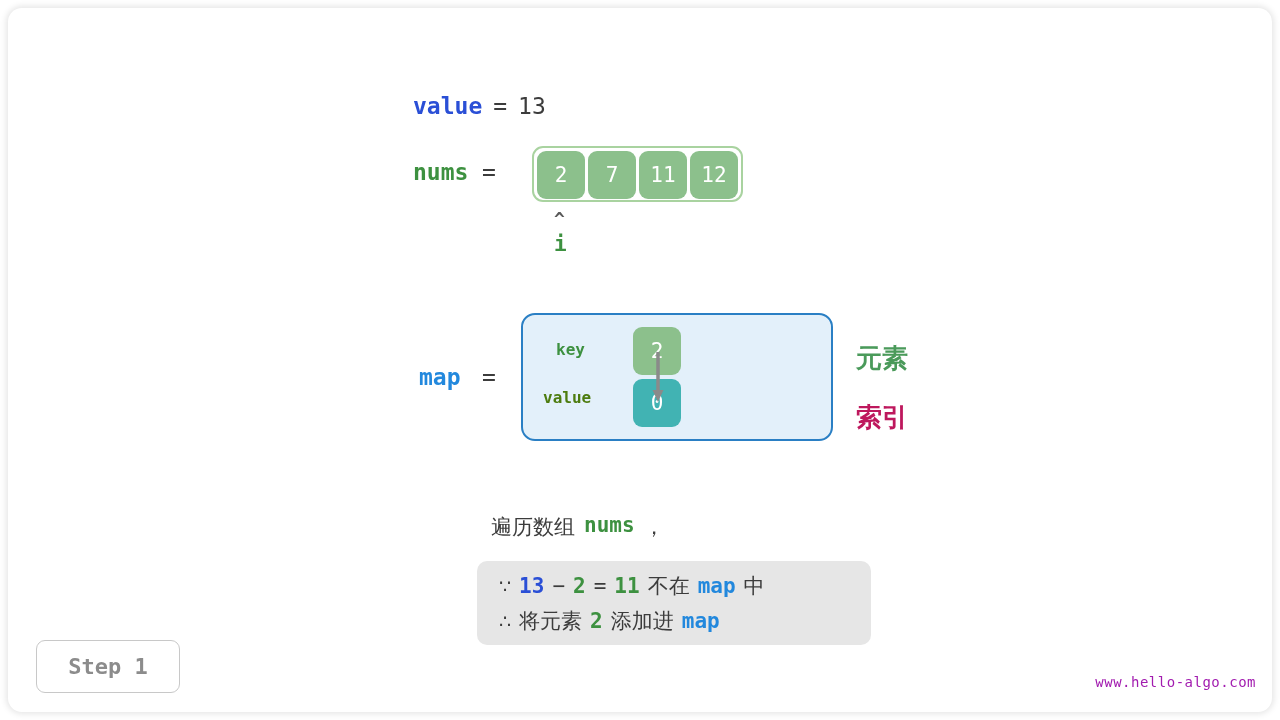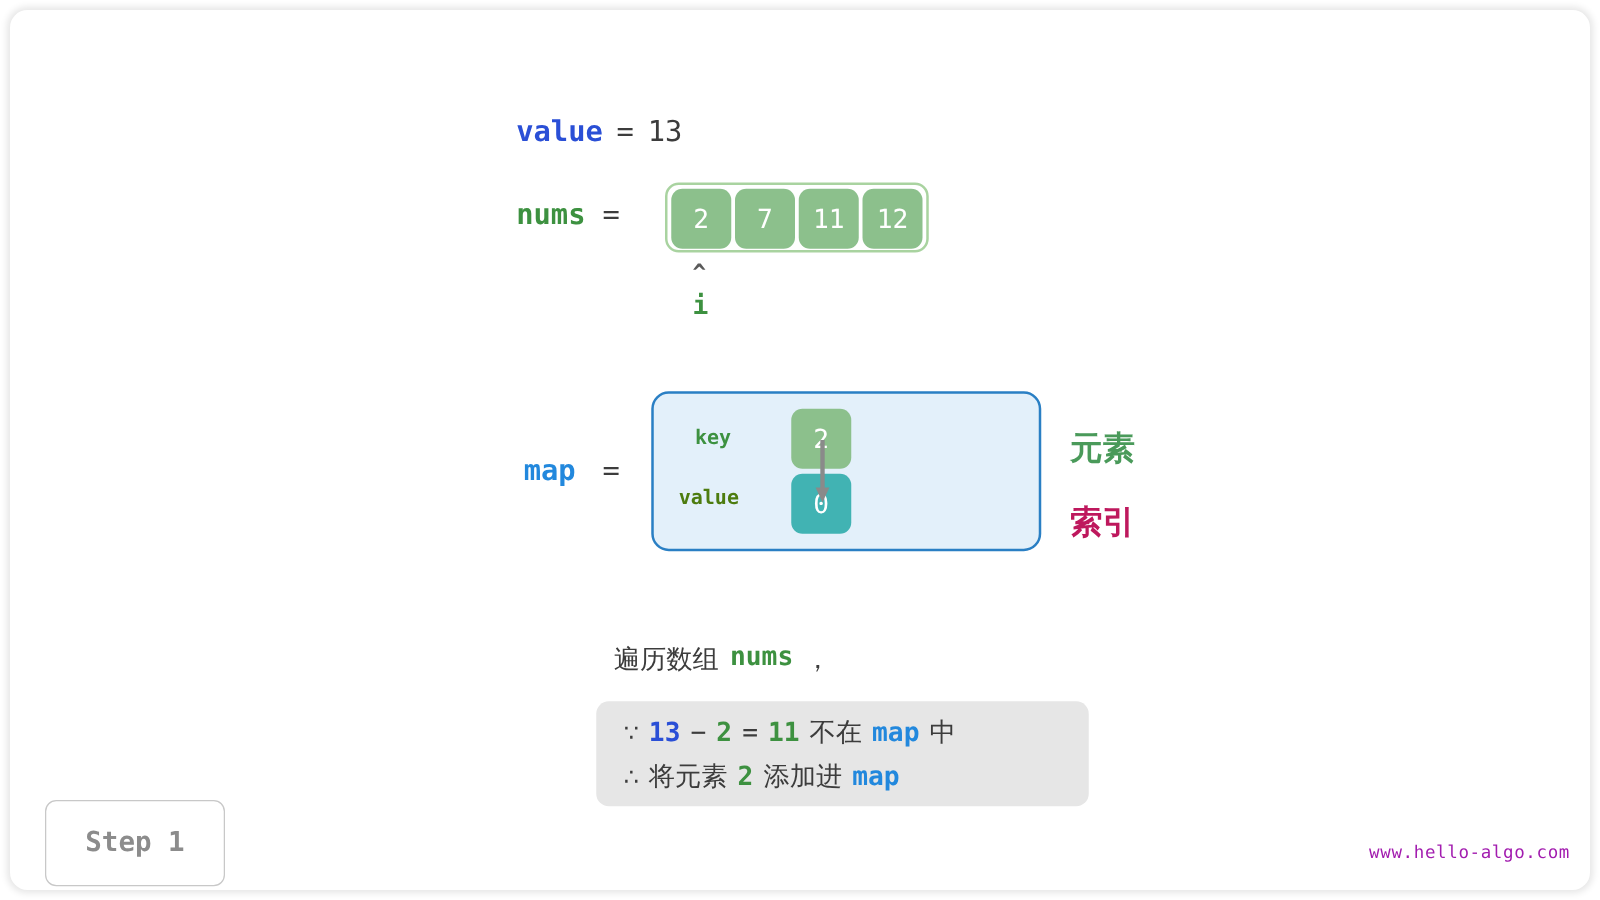--- a/index.html
+++ b/index.html
@@ -267,21 +267,21 @@
     font-size: 19px;
     color: #3c3c3c;
   }
 
   
   .step-badge {
     position: absolute;
     left: 36px;
     top: 640px;
     width: 144px;
-    height: 69px;
+    height: 53px;
     box-sizing: border-box;
     border: 1.5px solid #c8c8c8;
     border-radius: 9px;
     background: #ffffff;
     display: flex;
     align-items: center;
     justify-content: center;
     font-family: "DejaVu Sans Mono", "Liberation Mono", monospace;
     font-size: 22px;
     font-weight: bold;

